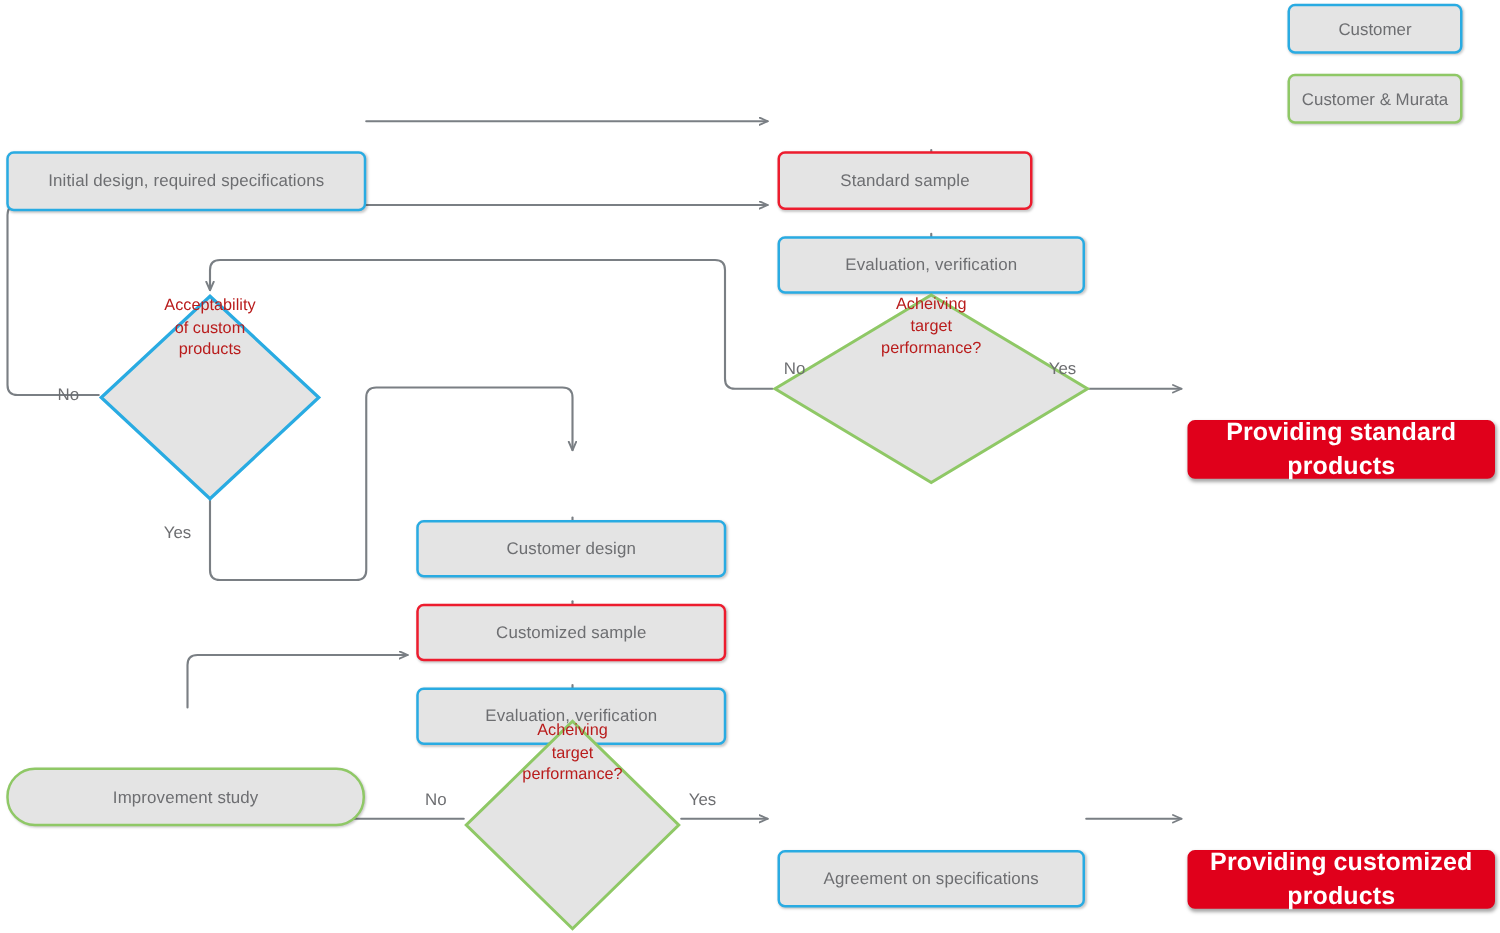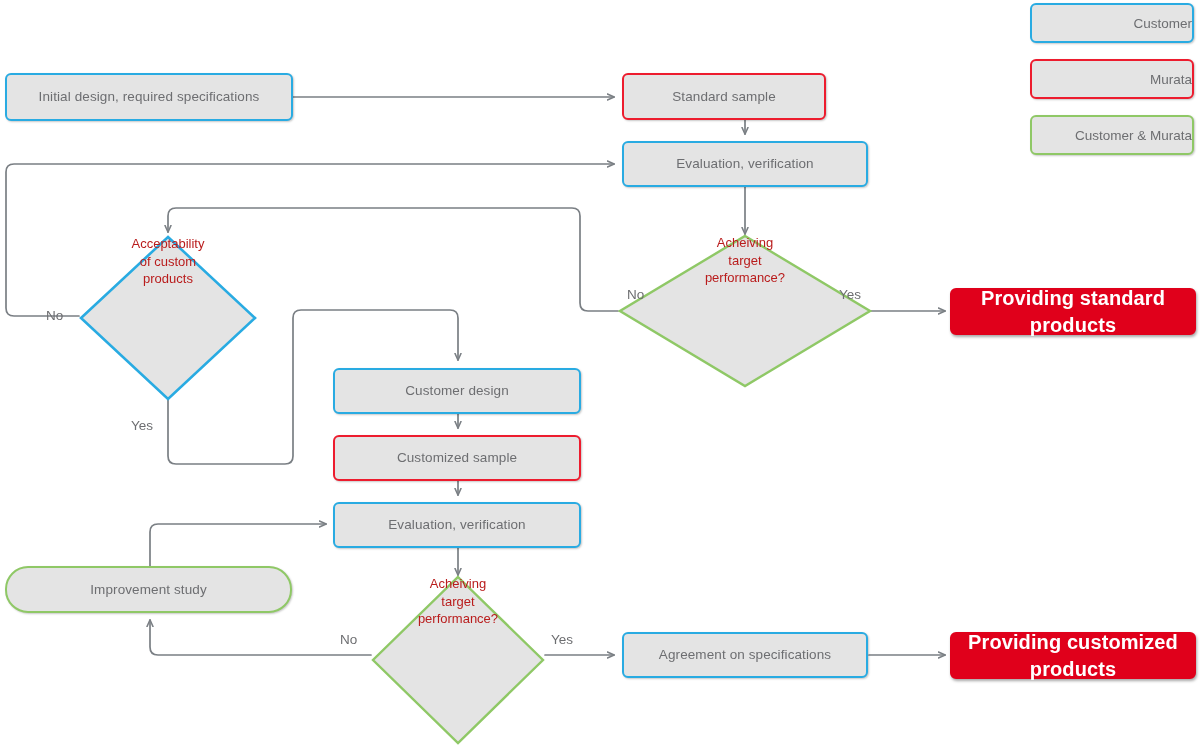--- a/index.html
+++ b/index.html
@@ -33,20 +33,21 @@
     justify-content: center;
     text-align: center;
     color: #6d6e71;
     font-size: 13.5px;
     letter-spacing: .1px;
     line-height: 1.32;
     background: #e4e4e4;
     border-radius: 6px;
     border: 2px solid #29abe2;
     z-index: 3;
+    margin-top: 48px;
   }
   .node.box { box-shadow: 1px 1px 2px rgba(0,0,0,.22); }
   .node.cust  { border-color: #29abe2; }
   .node.mur   { border-color: #ed1c2e; }
   .node.both  { border-color: #8fc866; border-radius: 23px; }
   .node.solid {
     background: #e0001b;
     border-color: #e0001b;
     color: #ffffff;
     font-weight: bold;
@@ -87,29 +88,29 @@
   
   .legend {
     position: absolute;
     right: 2px;
     top: 0;
     width: 168px;
     z-index: 5;
   }
   .legend-item {
     box-sizing: border-box;
-    width: 164px;
+    width: 140px;
     height: 40px;
     margin-bottom: 16px;
     background: #e4e4e4;
     border-radius: 6px;
     border: 2px solid #7f1d1d;
     display: flex;
     align-items: center;
-    justify-content: flex-end;
+    justify-content: center;
     color: #6d6e71;
     font-size: 13.5px;
     box-shadow: 1px 1px 2px rgba(0,0,0,.22);
   }
 </style>
 </head>
 <body>
 
 <div id="canvas">
 
@@ -238,21 +239,18 @@
   </div>
 
   <div class="node box cust" style="left:622px; top:632px; width:246px; height:46px;">
     <span>Agreement on specifications</span>
   </div>
 
   <div class="legend" style="top:3px;">
     <div class="legend-item" style="border-color:#29abe2;">
       <span>Customer</span>
     </div>
-    <div class="legend-item" style="border-color:#ed1c2e;">
-      <span>Murata</span>
-    </div>
     <div class="legend-item" style="border-color:#8fc866;">
       <span>Customer &amp; Murata</span>
     </div>
   </div>
 
 </div>
 
 </body></html>

